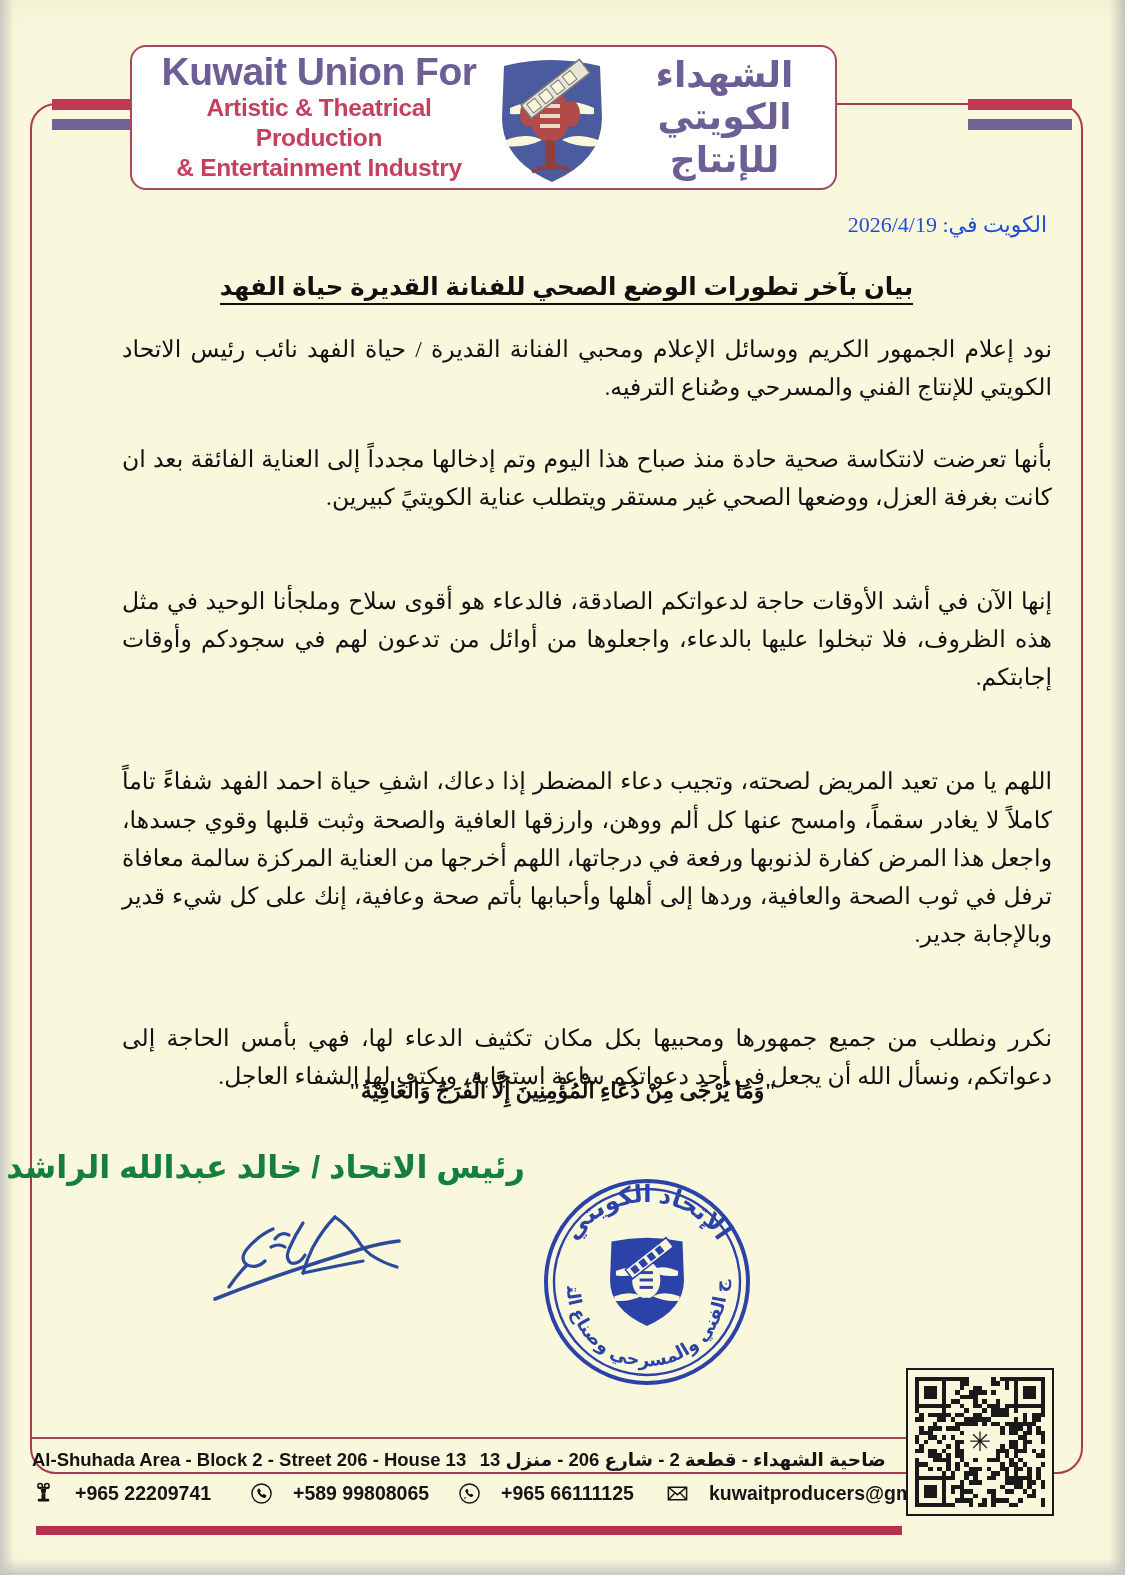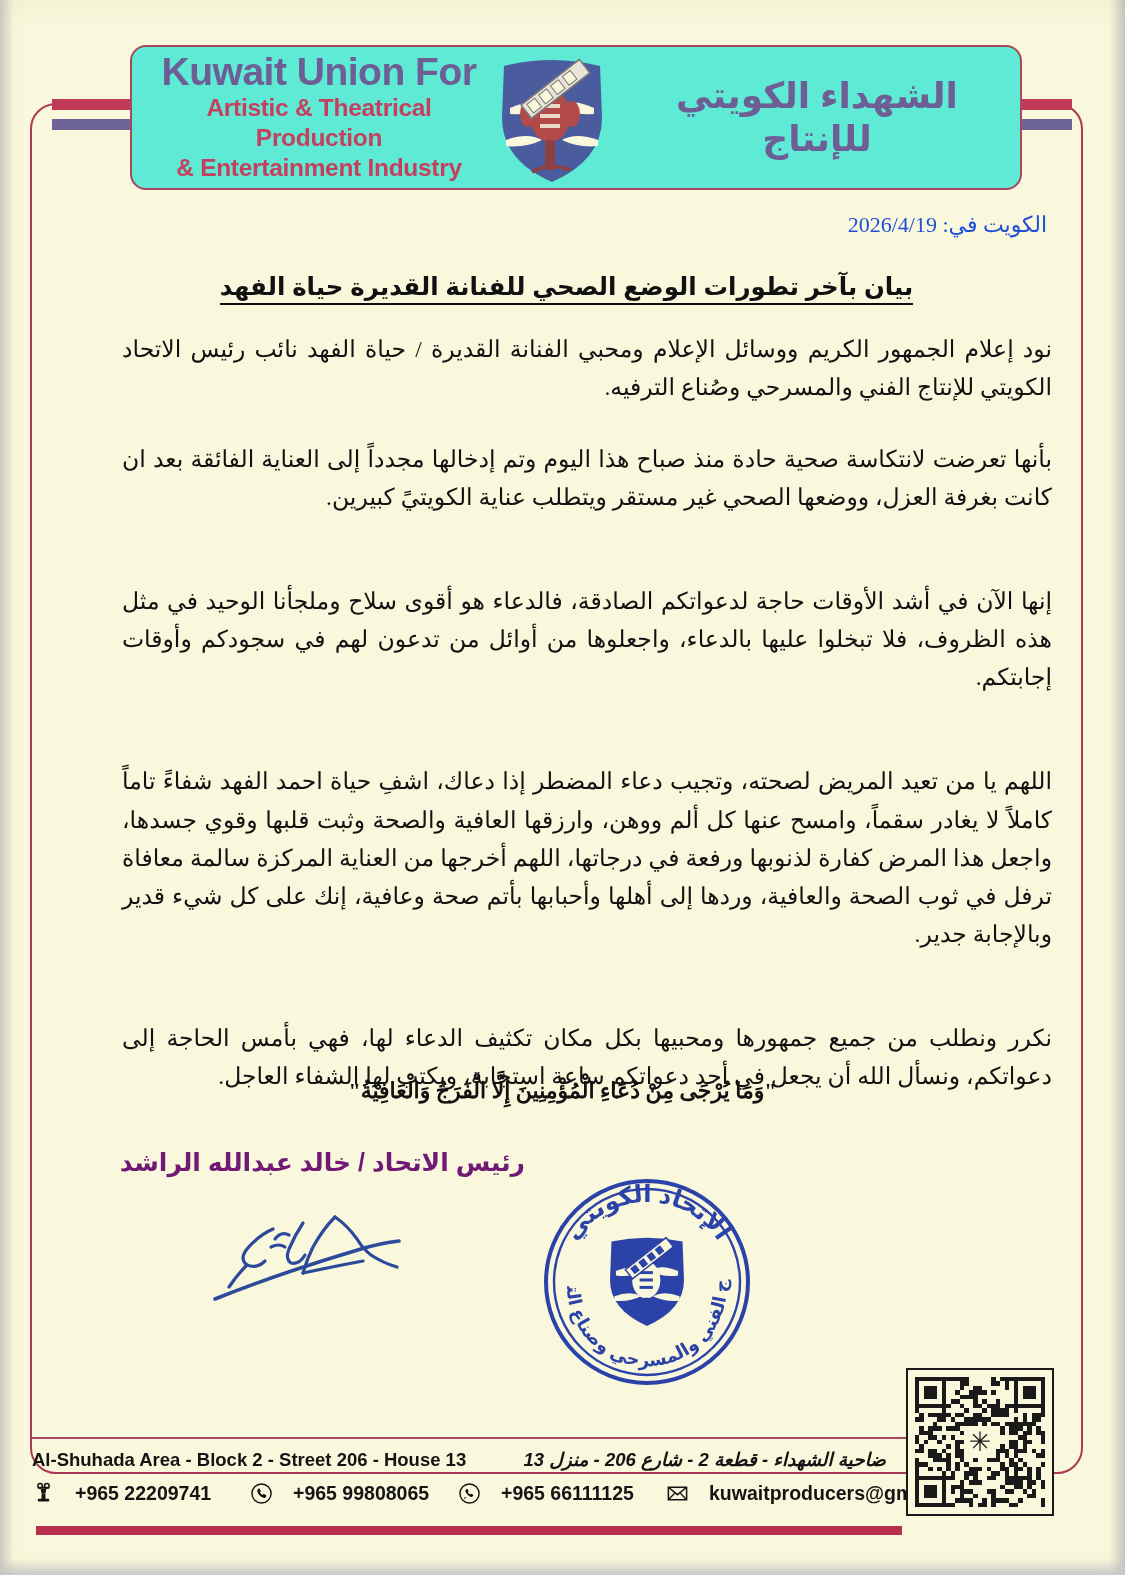--- a/index.html
+++ b/index.html
@@ -37,26 +37,26 @@
     border: 2.5px solid #a83a55;
     border-radius: 26px;
     box-sizing: border-box;
   }
 
   
   .header-box {
     position: absolute;
     left: 130px;
     top: 45px;
-    width: 892px;
+    width: 707px;
     height: 145px;
     border: 2.5px solid #a8485e;
     border-radius: 16px;
     box-sizing: border-box;
-    background: #5eead4;
+    background: #ffffff;
     z-index: 5;
     display: flex;
     align-items: center;
   }
   .bar-group { position: absolute; z-index: 4; }
   .bar { height: 11px; }
   .bar.red { background: #c03a56; }
   .bar.purple { background: #6f6497; }
   .bars-left { left: 52px; top: 99px; width: 104px; }
   .bars-right { left: 968px; top: 99px; width: 104px; }
@@ -165,23 +165,23 @@
     color: #111;
     font-family: "Liberation Serif", "DejaVu Serif", serif;
   }
 
   
   .sign-name {
     position: absolute;
     right: 600px;
     top: 1148px;
     direction: rtl;
-    font-size: 25px;
+    font-size: 32px;
     font-weight: bold;
-    color: #701a75;
+    color: #15803d;
     white-space: nowrap;
     margin-left: 28px;
   }
   .signature-mark {
     position: absolute;
     left: 185px;
     top: 1195px;
     width: 230px;
     height: 110px;
   }
@@ -232,21 +232,20 @@
     padding: 0 12px;
   }
   .addr-en {
     position: absolute; left: 4px; top: 3px;
     font-size: 18.5px; font-weight: bold; color: #141414;
   }
   .addr-ar {
     position: absolute; right: 200px; top: 3px;
     direction: rtl; font-size: 18.5px; font-weight: bold; color: #141414;
     font-family: "Liberation Sans","DejaVu Sans",sans-serif;
-    font-style: italic;
   }
   .contact-row {
     position: relative;
     height: 40px;
     padding: 0 12px;
   }
   .contact {
     position: absolute;
     top: 4px;
     display: flex;
@@ -833,21 +832,21 @@
         <span>+965 22209741</span>
       </div>
 
       <div class="contact c2">
         <span class="ico">
           <svg viewBox="0 0 24 24" width="23" height="23">
             <circle cx="12" cy="12" r="10" fill="none" stroke="#141414" stroke-width="1.5"></circle>
             <path d="M8.4 7.2c.6-.6 1.5-.5 1.9.2l.8 1.4c.3.5.2 1.1-.2 1.5l-.5.5c.5 1.2 1.5 2.2 2.7 2.7l.5-.5c.4-.4 1-.5 1.5-.2l1.4.8c.7.4.8 1.3.2 1.9l-.6.6c-.5.5-1.3.7-2 .4-3-1.1-5.3-3.4-6.4-6.4-.3-.7-.1-1.5.4-2z" fill="#141414"></path>
           </svg>
         </span>
-        <span>+965 99808065</span>
+        <span>+589 99808065</span>
       </div>
 
       <div class="contact c3">
         <span class="ico">
           <svg viewBox="0 0 24 24" width="23" height="23">
             <circle cx="12" cy="12" r="10" fill="none" stroke="#141414" stroke-width="1.5"></circle>
             <path d="M8.6 7.6c.5-.5 1.3-.4 1.6.2l.7 1.2c.2.4.1 1-.2 1.3l-.4.4c.4 1 1.3 1.9 2.3 2.3l.4-.4c.3-.3.9-.4 1.3-.2l1.2.7c.6.3.7 1.1.2 1.6l-.5.5c-.5.5-1.2.6-1.8.4-2.6-1-4.6-3-5.6-5.6-.2-.6-.1-1.3.4-1.8z" fill="#141414"></path>
             <path d="M6.2 18.2l1-2.9 1.4.9z" fill="#141414"></path>
           </svg>
         </span>

